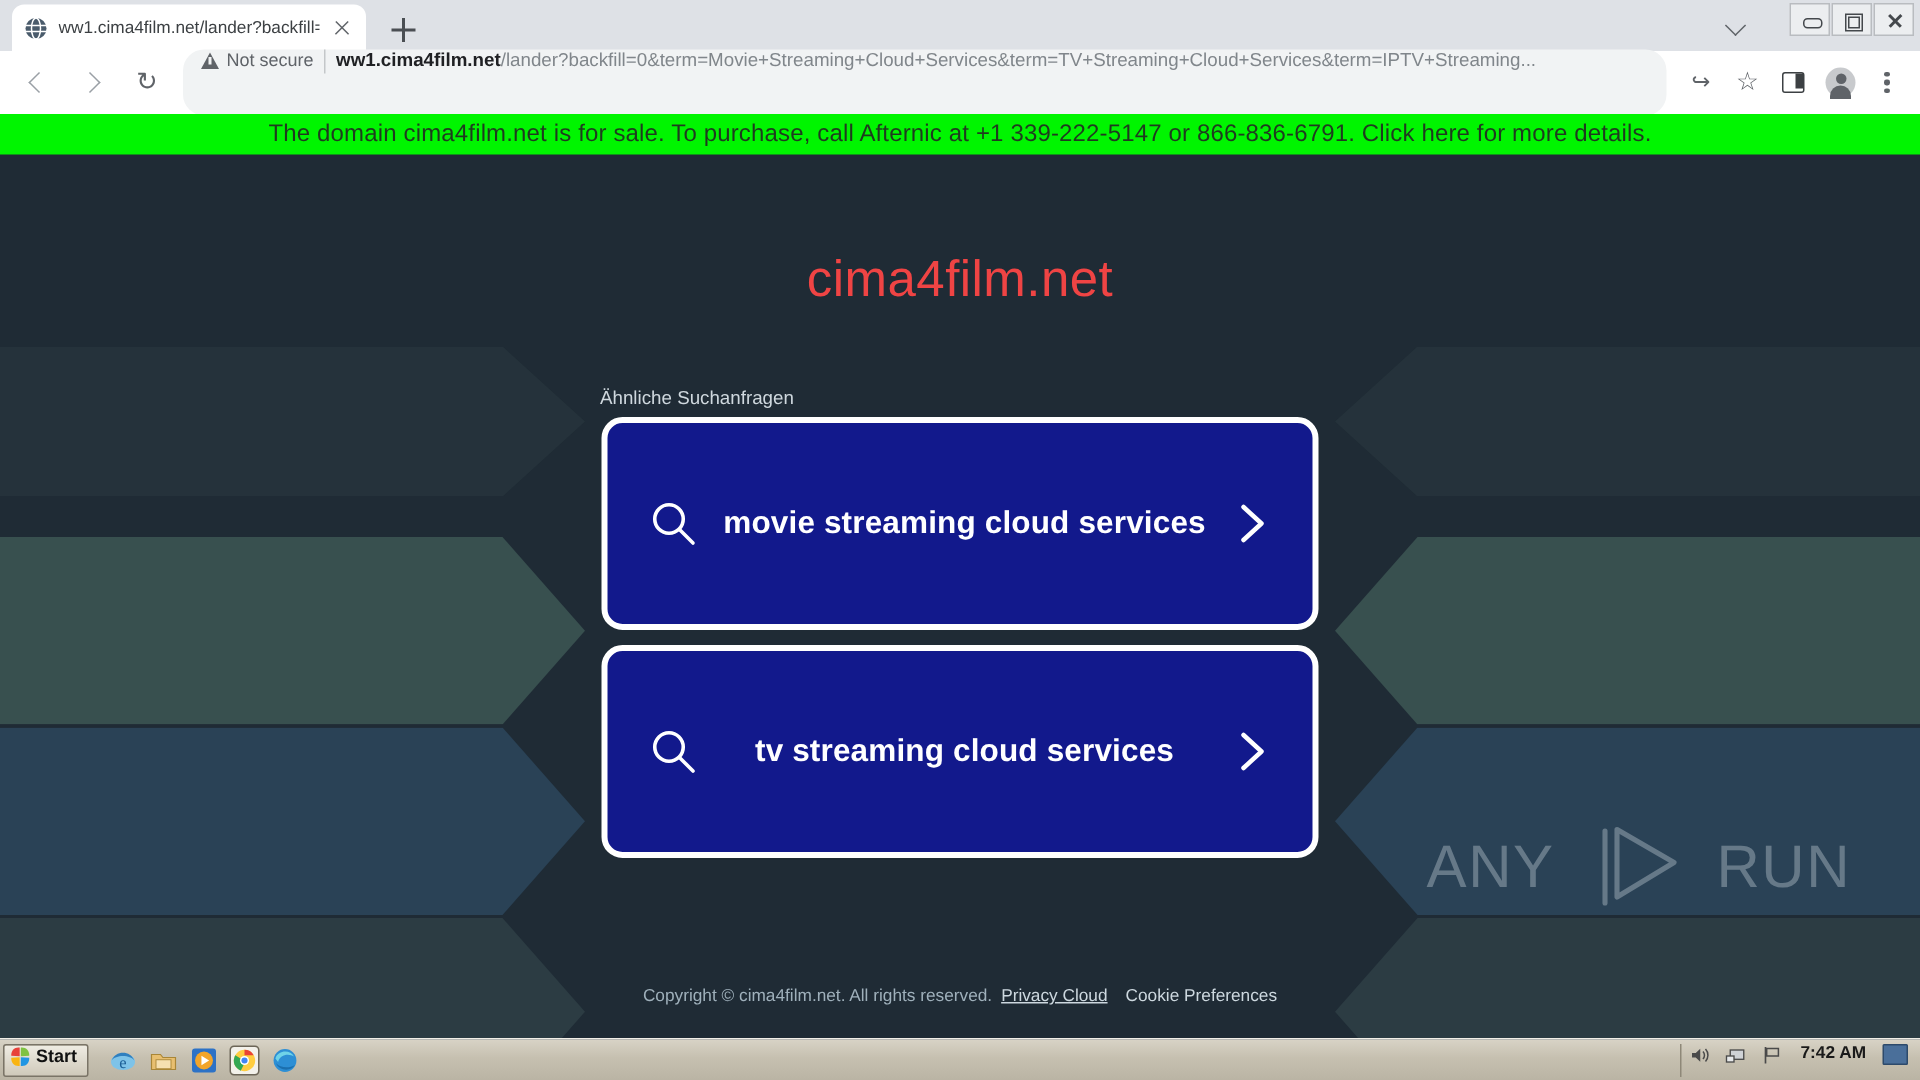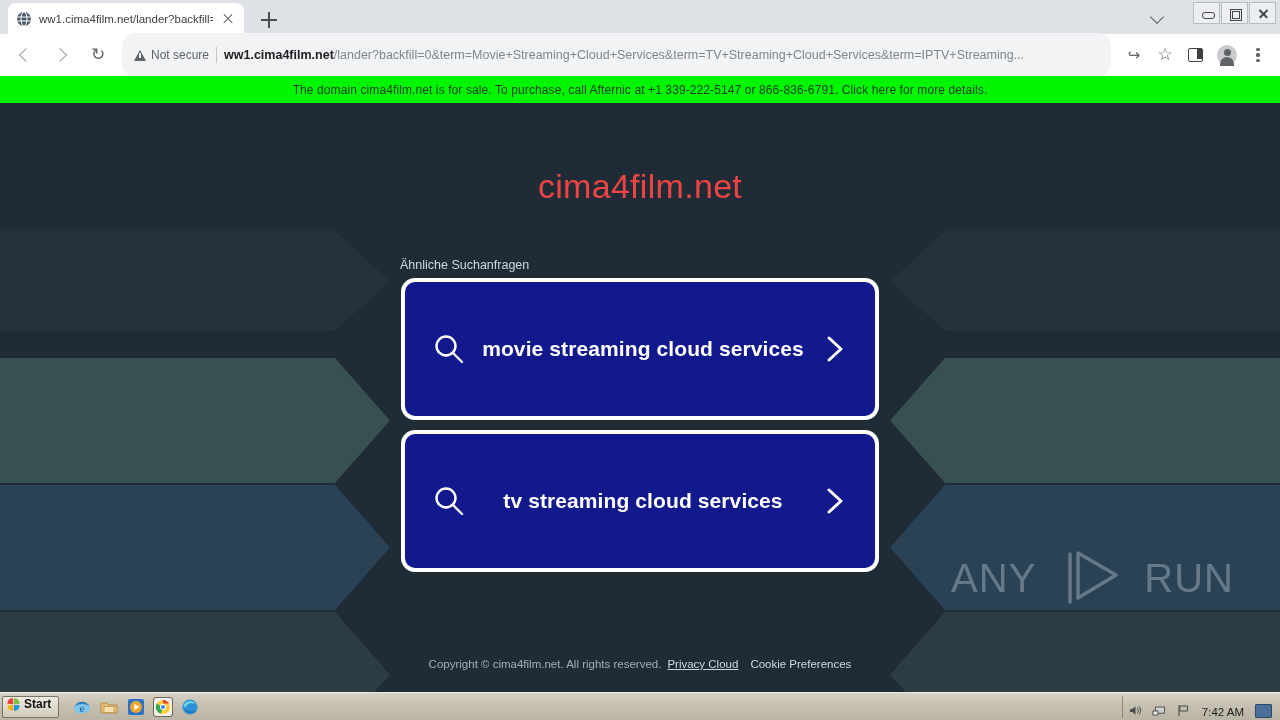--- a/index.html
+++ b/index.html
@@ -82,21 +82,21 @@
   .arrow-back:before, .arrow-fwd:before {
     content:""; position:absolute; left:10px; top:10px; width:9px; height:9px;
     border-left:1.8px solid #9aa0a6; border-bottom:1.8px solid #9aa0a6;
   }
   .arrow-back:before { transform:rotate(45deg); }
   .arrow-fwd:before  { transform:rotate(-135deg); left:8px; }
   .reload-glyph { font-size:17px; color:#5f6368; line-height:30px; text-align:center; }
 
   .omnibox {
     flex:1 1 auto; height:44px; background:#f1f3f4; border-radius:14px;
-    display:flex; align-items:center; padding:0 12px; margin:0 6px; gap:7px;
+    display:flex; align-items:flex-start; padding:0 12px; margin:0 6px; gap:7px;
     min-width:0;
   }
   .notsecure-wrap { display:flex; align-items:center; gap:5px; flex:0 0 auto; }
   .warn-tri {
     width:0; height:0; border-left:6.5px solid transparent;
     border-right:6.5px solid transparent; border-bottom:11px solid #5f6368;
     position:relative;
   }
   .warn-tri:after {
     content:""; position:absolute; left:-0.8px; top:3.5px;
@@ -139,21 +139,21 @@
 
   
   .viewport {
     position:absolute; top:76px; left:0; width:1280px; height:616px;
     background:#1f2b35; overflow:hidden;
   }
   .sale-banner {
     position:absolute; top:0; left:0; width:1280px; height:27px;
     background:#00f500; display:flex; align-items:center; justify-content:center;
   }
-  .sale-banner span { font-size:12px; color:#1f3b1f; letter-spacing:.1px; }
+  .sale-banner span { font-size:16px; color:#1f3b1f; letter-spacing:.1px; }
 
   
   .bands { position:absolute; top:27px; left:0; width:1280px; height:589px; }
   .band { position:absolute; height:125px; }
   .band.left  { left:0;  width:390px; clip-path:polygon(0 0, 335px 0, 390px 50%, 335px 100%, 0 100%); }
   .band.right { right:0; width:390px; clip-path:polygon(55px 0, 390px 0, 390px 100%, 55px 100%, 0 50%); }
 
   .b1 { top:255px; background:#38504f; }
   .b2 { top:382px; background:#2a4256; }
   .b3 { top:509px; background:#2c3c43; }
@@ -206,23 +206,24 @@
   .start {
     margin-left:2px; height:22px; display:flex; align-items:flex-start; gap:3px;
     padding:0 7px 0 3px; background:linear-gradient(#efece3,#cfc9ba);
     border:1px solid #7a7467; border-radius:2px;
     font-size:12px; font-weight:bold; color:#111;
   }
   .qlaunch { display:flex; align-items:center; gap:9px; margin-left:14px; }
   .qicon { width:18px; height:18px; border-radius:2px; }
   .qicon.active { outline:1px solid #6d6658; background:#f3f1ea; padding:1px; }
   .tray {
-    margin-left:auto; display:flex; align-items:flex-end; gap:9px;
+    margin-left:auto; display:flex; align-items:flex-start; gap:9px;
     height:22px; padding:0 5px; margin-right:3px;
     border-left:1px solid #8e8878;
+    font-weight:bold;
   }
   .tray-time { font-size:11.5px; color:#1a1a1a; margin:0 2px; }
   .tray-ico { width:15px; height:15px; }
   .desk-ico { width:17px; height:14px; background:#4a6f9a; border:1px solid #2d4a6b; border-radius:1px; }
 </style>
 </head>
 <body>
 
 <div id="screen">
 

